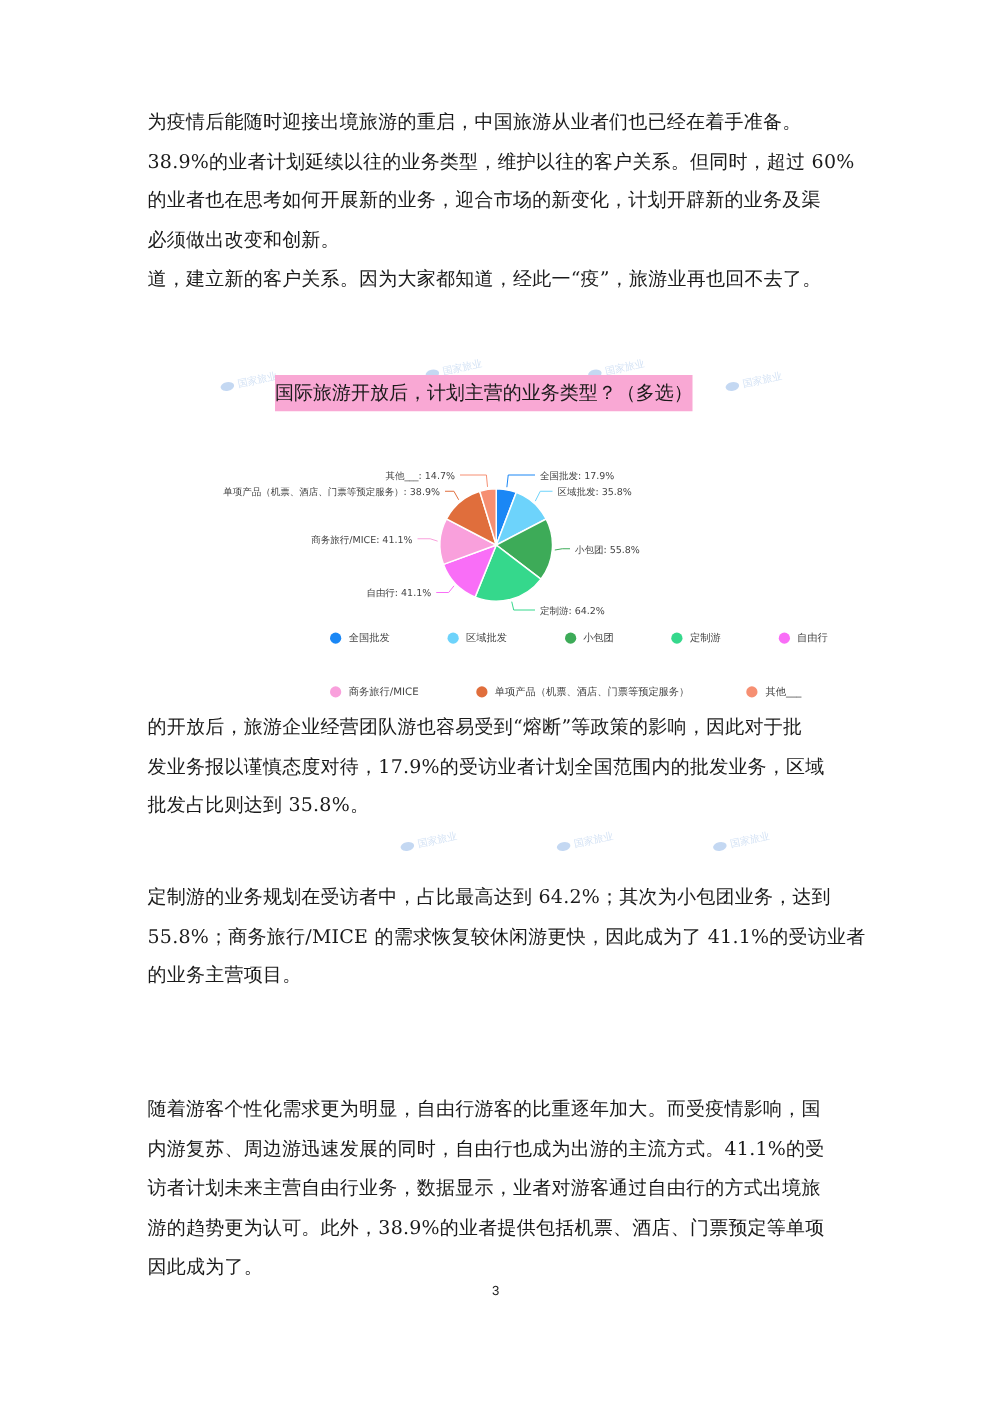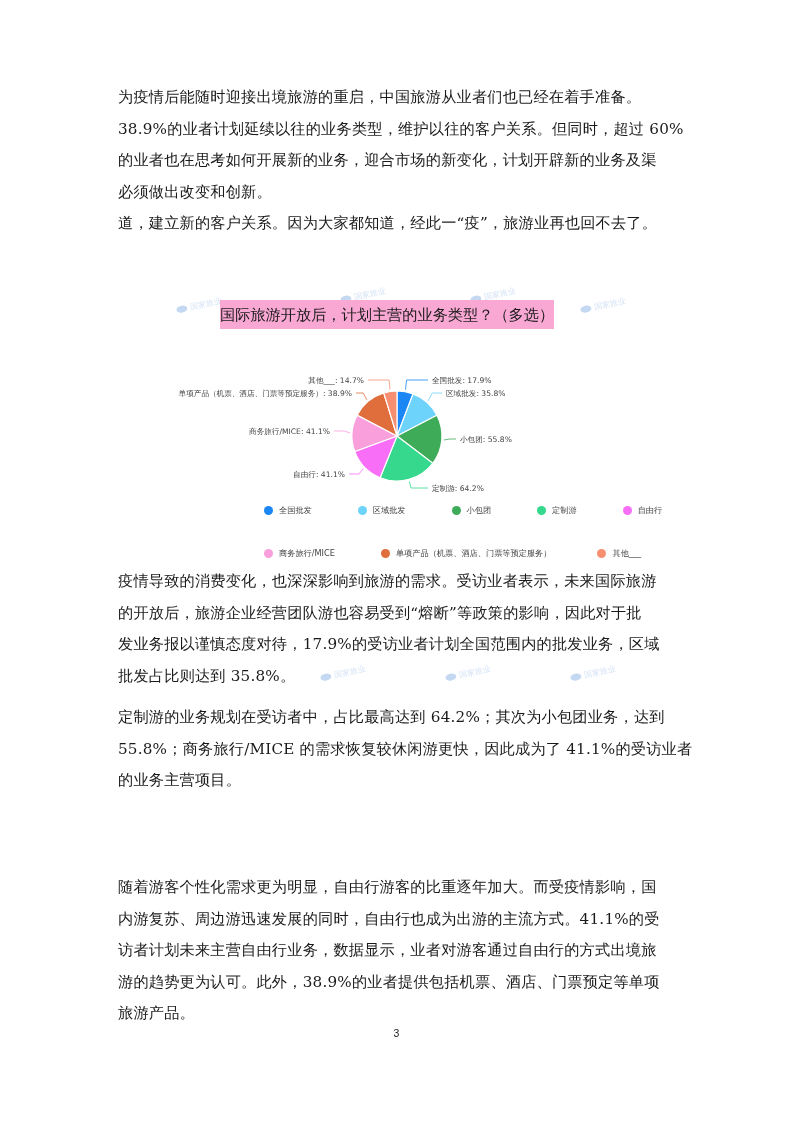--- a/index.html
+++ b/index.html
@@ -112,33 +112,32 @@
       <span class="legend-dot" style="background: rgb(224, 110, 60);"></span>
       <span>单项产品（机票、酒店、门票等预定服务）</span>
     </div>
     <div class="legend-item">
       <span class="legend-dot" style="background: rgb(246, 143, 114);"></span>
       <span>其他___</span>
     </div>
   </div>
 
 <div class="para" id="p2">
-  <span class="line">疫情导致的消费变化，也深深影响到旅游的需求。受访业者表示，未来国际旅游</span>
   <span class="line">的开放后，旅游企业经营团队游也容易受到“熔断”等政策的影响，因此对于批</span>
   <span class="line">发业务报以谨慎态度对待，17.9%的受访业者计划全国范围内的批发业务，区域</span>
   <span class="line">批发占比则达到 35.8%。</span>
 </div>
 
 <div class="para" id="p3">
   <span class="line">定制游的业务规划在受访者中，占比最高达到 64.2%；其次为小包团业务，达到</span>
   <span class="line">55.8%；商务旅行/MICE 的需求恢复较休闲游更快，因此成为了 41.1%的受访业者</span>
   <span class="line">的业务主营项目。</span>
 </div>
 
 <div class="para" id="p4">
   <span class="line">随着游客个性化需求更为明显，自由行游客的比重逐年加大。而受疫情影响，国</span>
   <span class="line">内游复苏、周边游迅速发展的同时，自由行也成为出游的主流方式。41.1%的受</span>
   <span class="line">访者计划未来主营自由行业务，数据显示，业者对游客通过自由行的方式出境旅</span>
   <span class="line">游的趋势更为认可。此外，38.9%的业者提供包括机票、酒店、门票预定等单项</span>
-  <span class="line">旅游产品。</span>
+  <span class="line">因此成为了。</span>
 </div>
 
 <div class="page-number">3</div>
 
 </body></html>

